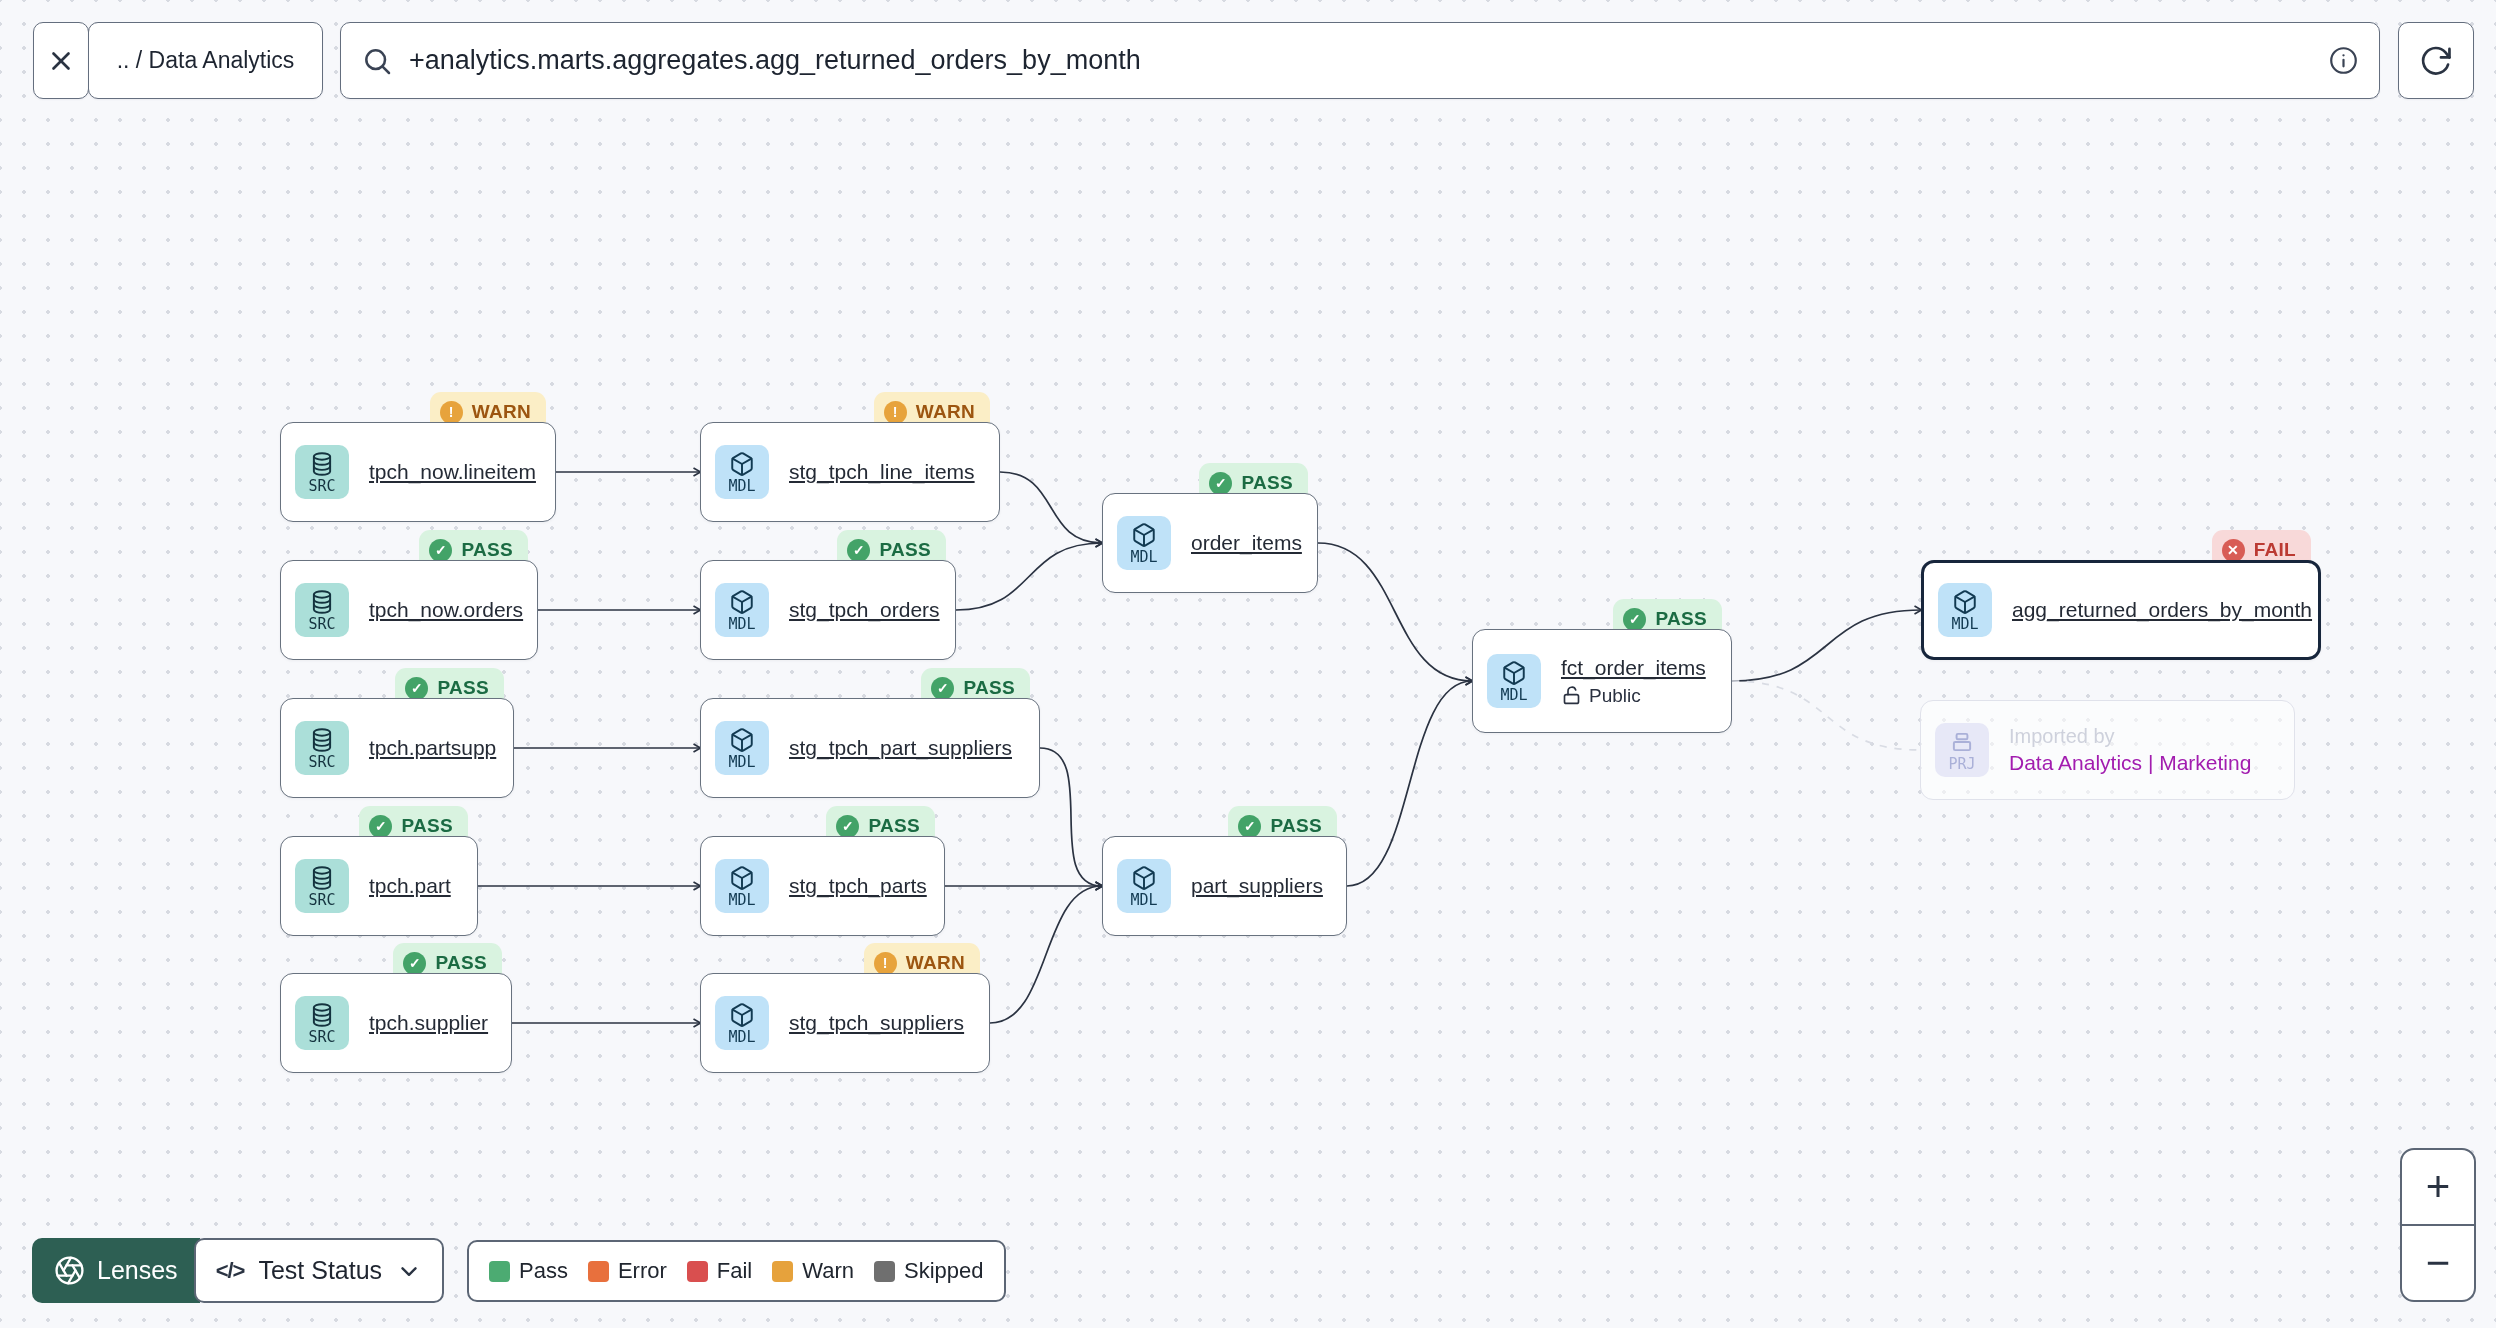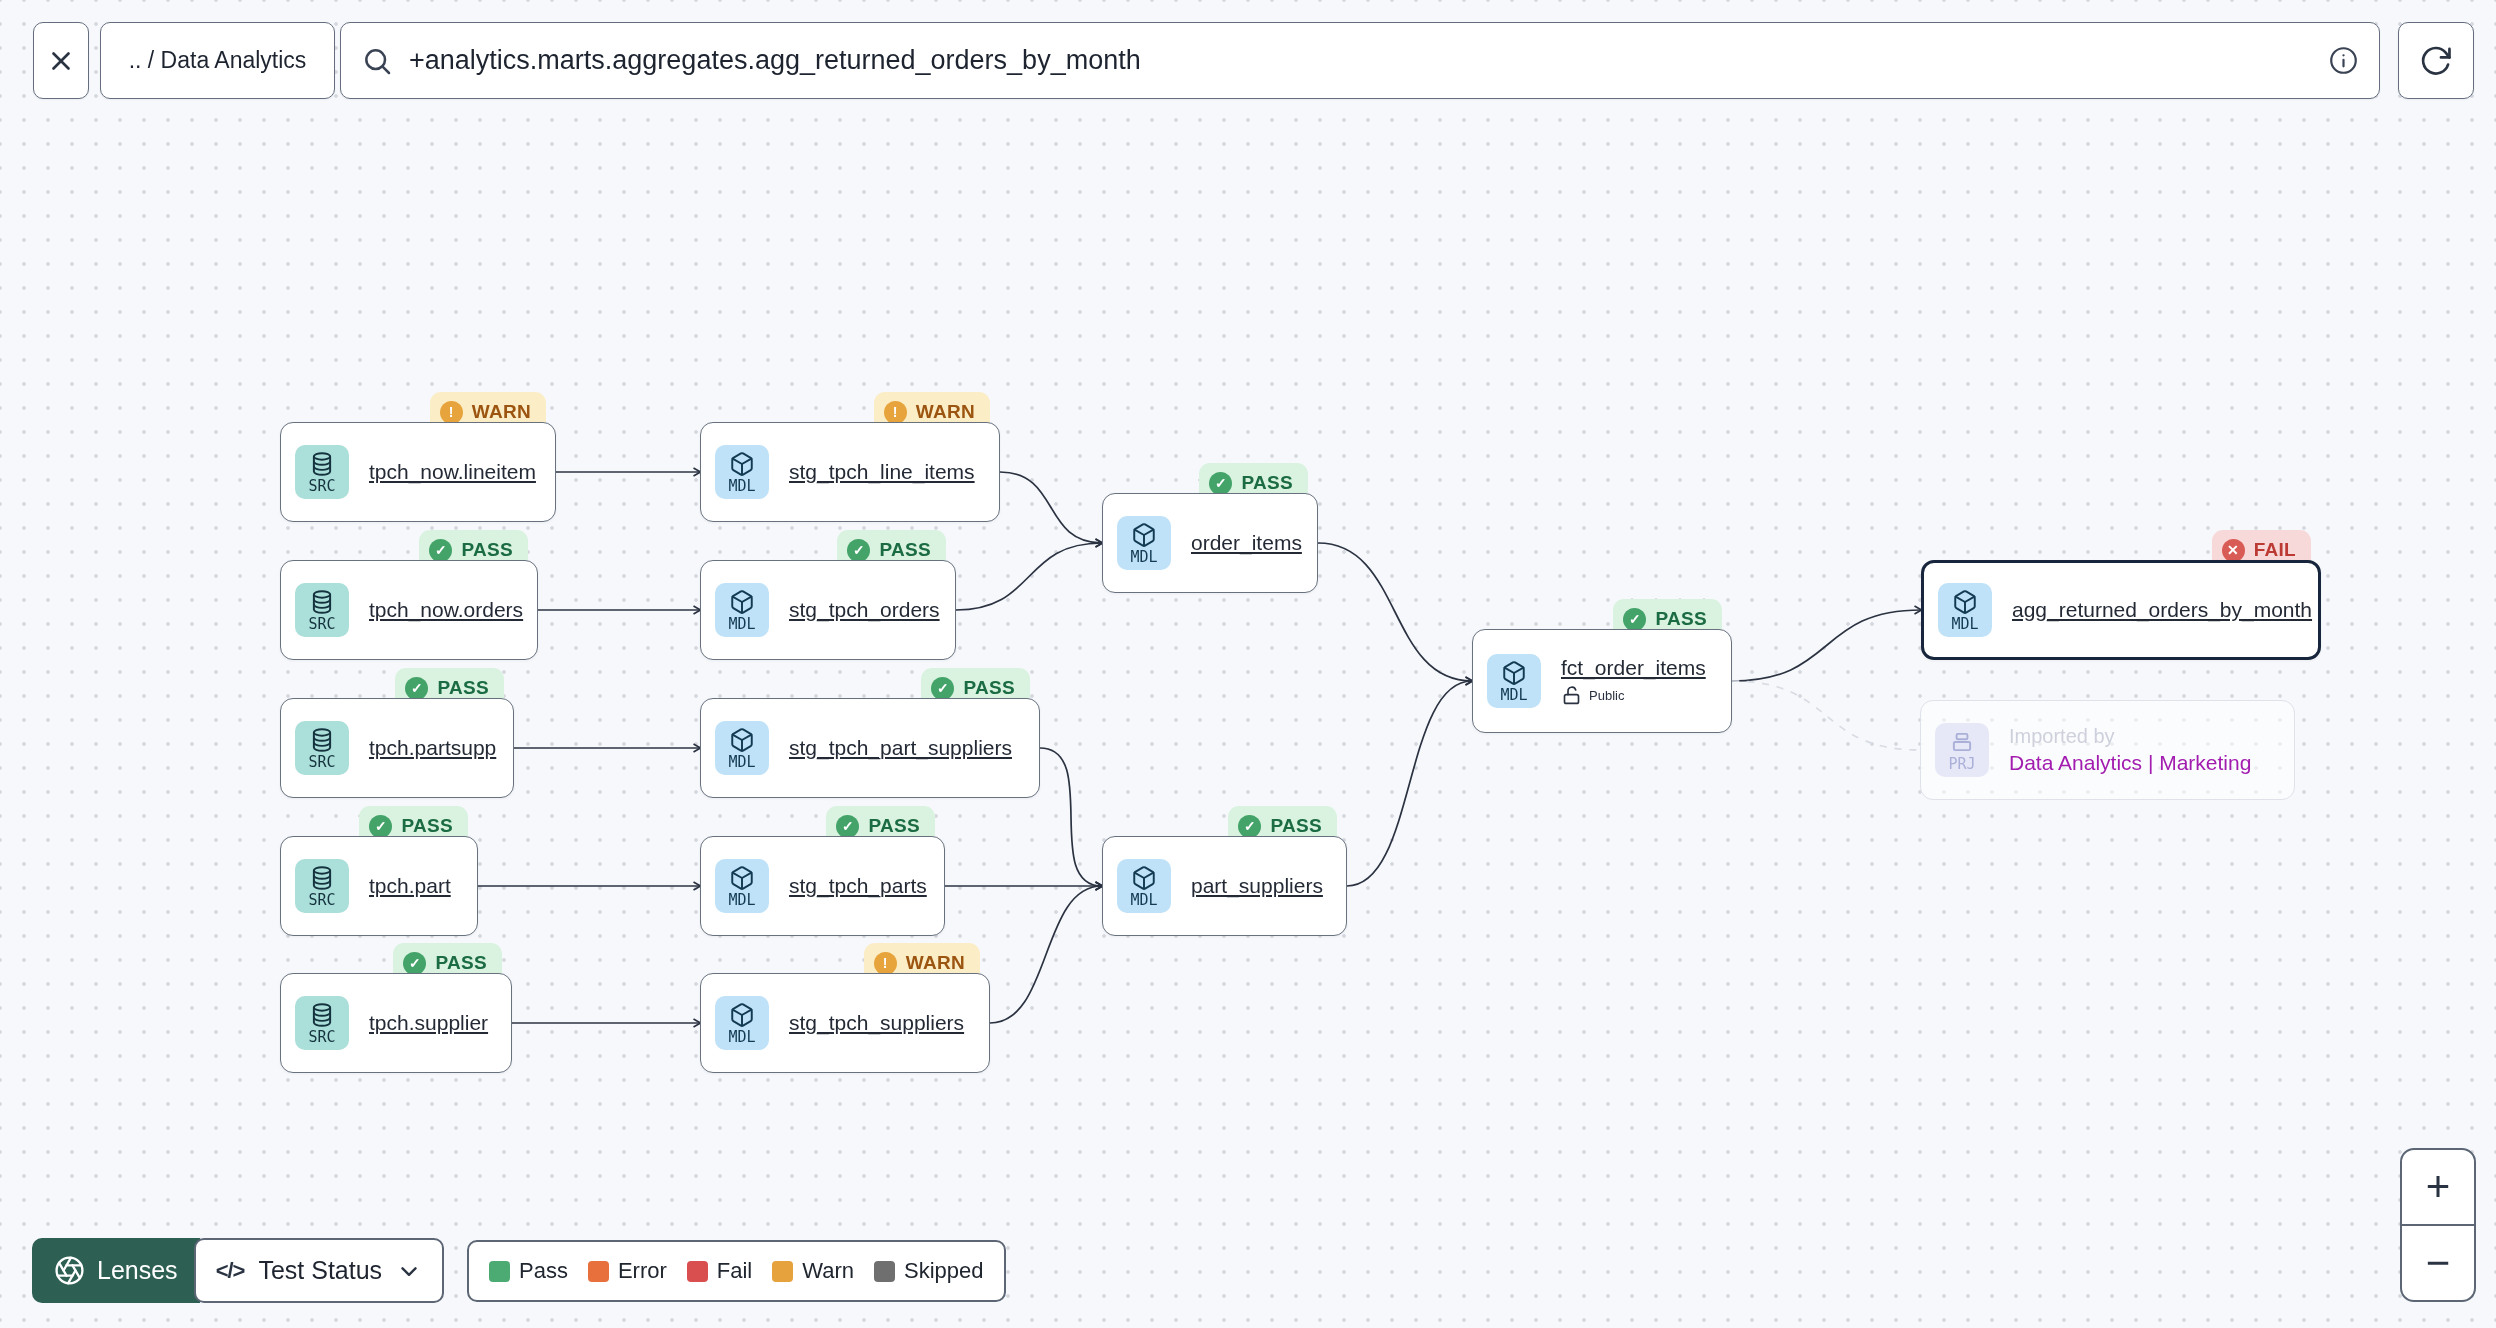--- a/index.html
+++ b/index.html
@@ -11,21 +11,21 @@
     font-family:"Liberation Sans",sans-serif;color:#232936;
   }
   
   .bar-btn{
     position:absolute;top:22px;height:77px;background:#fff;
     border:1.8px solid #646e7e;border-radius:10px;box-sizing:border-box;
     display:flex;align-items:center;justify-content:center;
     box-shadow:0 1px 2px rgba(30,40,60,.06);cursor:pointer;
   }
   #close-btn{left:33px;width:56px;}
-  #breadcrumb-btn{left:100px;width:235px;font-size:23px;color:#1d2430;}
+  #breadcrumb-btn{left:88px;width:235px;font-size:23px;color:#1d2430;}
   #search-bar{left:340px;width:2040px;justify-content:flex-end;padding:0 20px;gap:14px;cursor:text;}
   #search-input{flex:1;border:none;outline:none;background:transparent;font-size:27px;color:#1d2430;font-family:inherit;}
   #refresh-btn{left:2398px;width:76px;}
   .icon-wrap{display:flex;align-items:center;justify-content:center;}
   
   #edge-layer{position:absolute;left:0;top:0;z-index:0;}
   #node-layer{position:absolute;left:0;top:0;width:2496px;height:1328px;z-index:1;}
   .edge{fill:none;stroke:#2b3342;stroke-width:1.7px;}
   .edge.dashed{stroke:#d9dce4;stroke-dasharray:7 8;}
   .node{position:absolute;}
@@ -45,21 +45,21 @@
     box-shadow:0 1px 3px rgba(30,40,60,.05);cursor:pointer;
   }
   .node.selected .node-body{border:3.2px solid #17263c;}
   .tile{width:54px;height:54px;border-radius:10px;display:flex;flex-direction:column;align-items:center;justify-content:center;flex:0 0 auto;color:#14333f;}
   .tile svg{display:block;}
   .tile .tlabel{font-family:"DejaVu Sans Mono",monospace;font-size:15px;line-height:1;margin-top:2px;}
   .tile.SRC{background:#abdfd9;}
   .tile.MDL{background:#bfe2f8;color:#123a52;}
   .tile.PRJ{background:#e7e8f7;color:#aab0d8;}
   .nlabel{font-size:21px;color:#242a35;white-space:nowrap;text-decoration:underline;}
-  .nsub{display:flex;align-items:center;gap:7px;font-size:13px;color:#2a3140;margin-top:5px;}
+  .nsub{display:flex;align-items:center;gap:7px;font-size:19px;color:#2a3140;margin-top:5px;}
   .node.ghost .node-body{background:rgba(255,255,255,.55);border-color:#e0e2eb;box-shadow:none;}
   .gline1{font-size:20px;color:#ced1dc;white-space:nowrap;}
   .gline2{font-size:21px;color:#a21caf;white-space:nowrap;margin-top:3px;}
   
   #lens-group{position:absolute;left:32px;top:1238px;height:65px;display:flex;z-index:2;}
   #lenses-btn{background:#2d5f53;color:#fff;border-radius:10px 0 0 10px;display:flex;align-items:center;gap:12px;padding:0 22px;font-size:25px;cursor:pointer;}
   #lens-select{background:#fff;border:2px solid #5c6675;border-radius:10px;display:flex;align-items:center;gap:14px;padding:0 20px;font-size:25px;color:#1f2530;margin-left:-6px;z-index:1;box-sizing:border-box;cursor:pointer;}
   .code-glyph{font-weight:700;font-size:22px;letter-spacing:-1px;color:#2a3342;}
   #legend{position:absolute;left:467px;top:1240px;height:62px;background:#fff;border:2px solid #5c6675;border-radius:10px;display:flex;align-items:center;gap:20px;padding:0 20px;box-sizing:border-box;z-index:2;}
   .litem{display:flex;align-items:center;gap:9px;font-size:22px;color:#20262f;}

